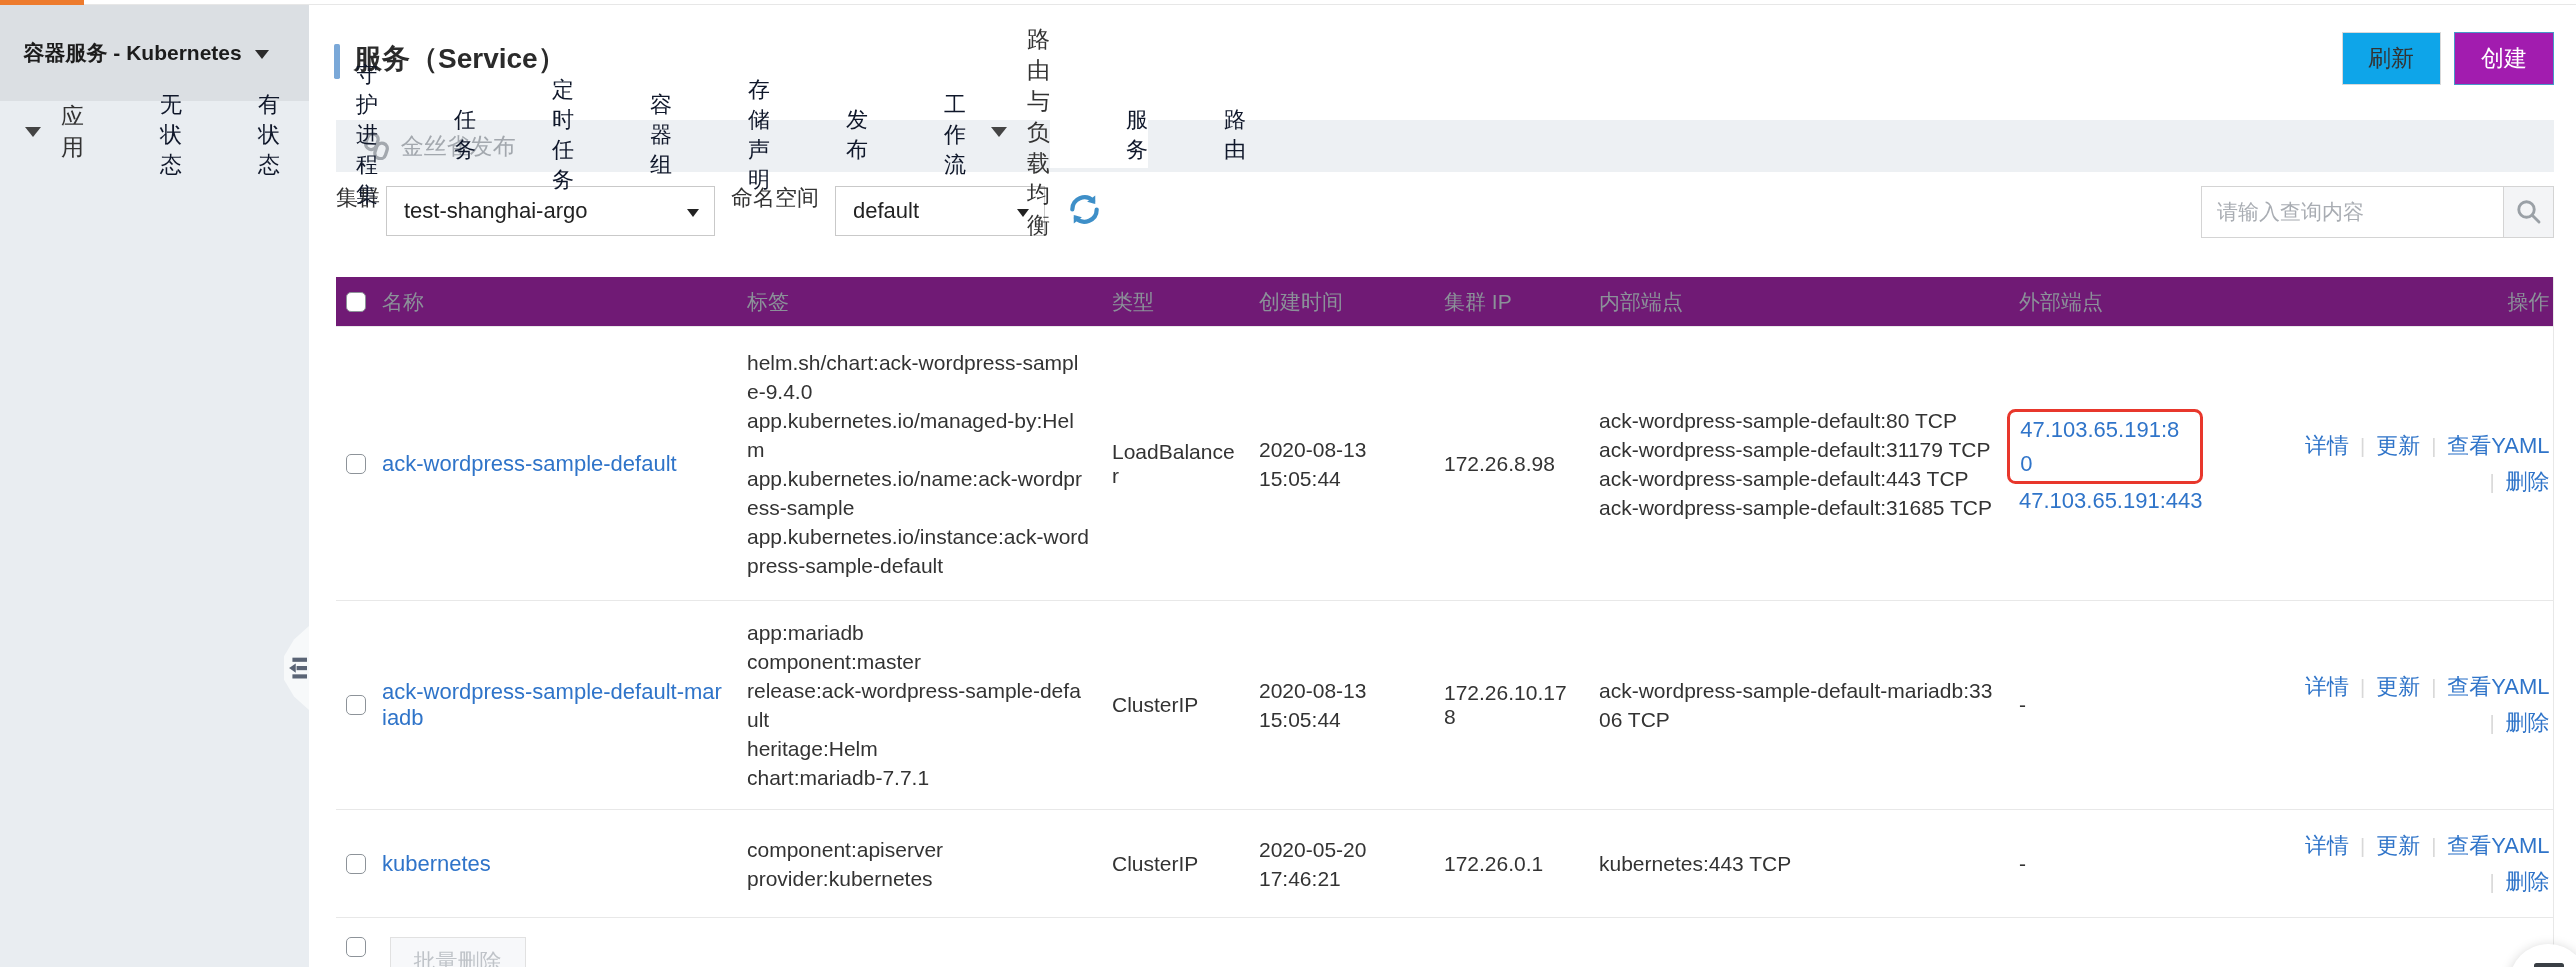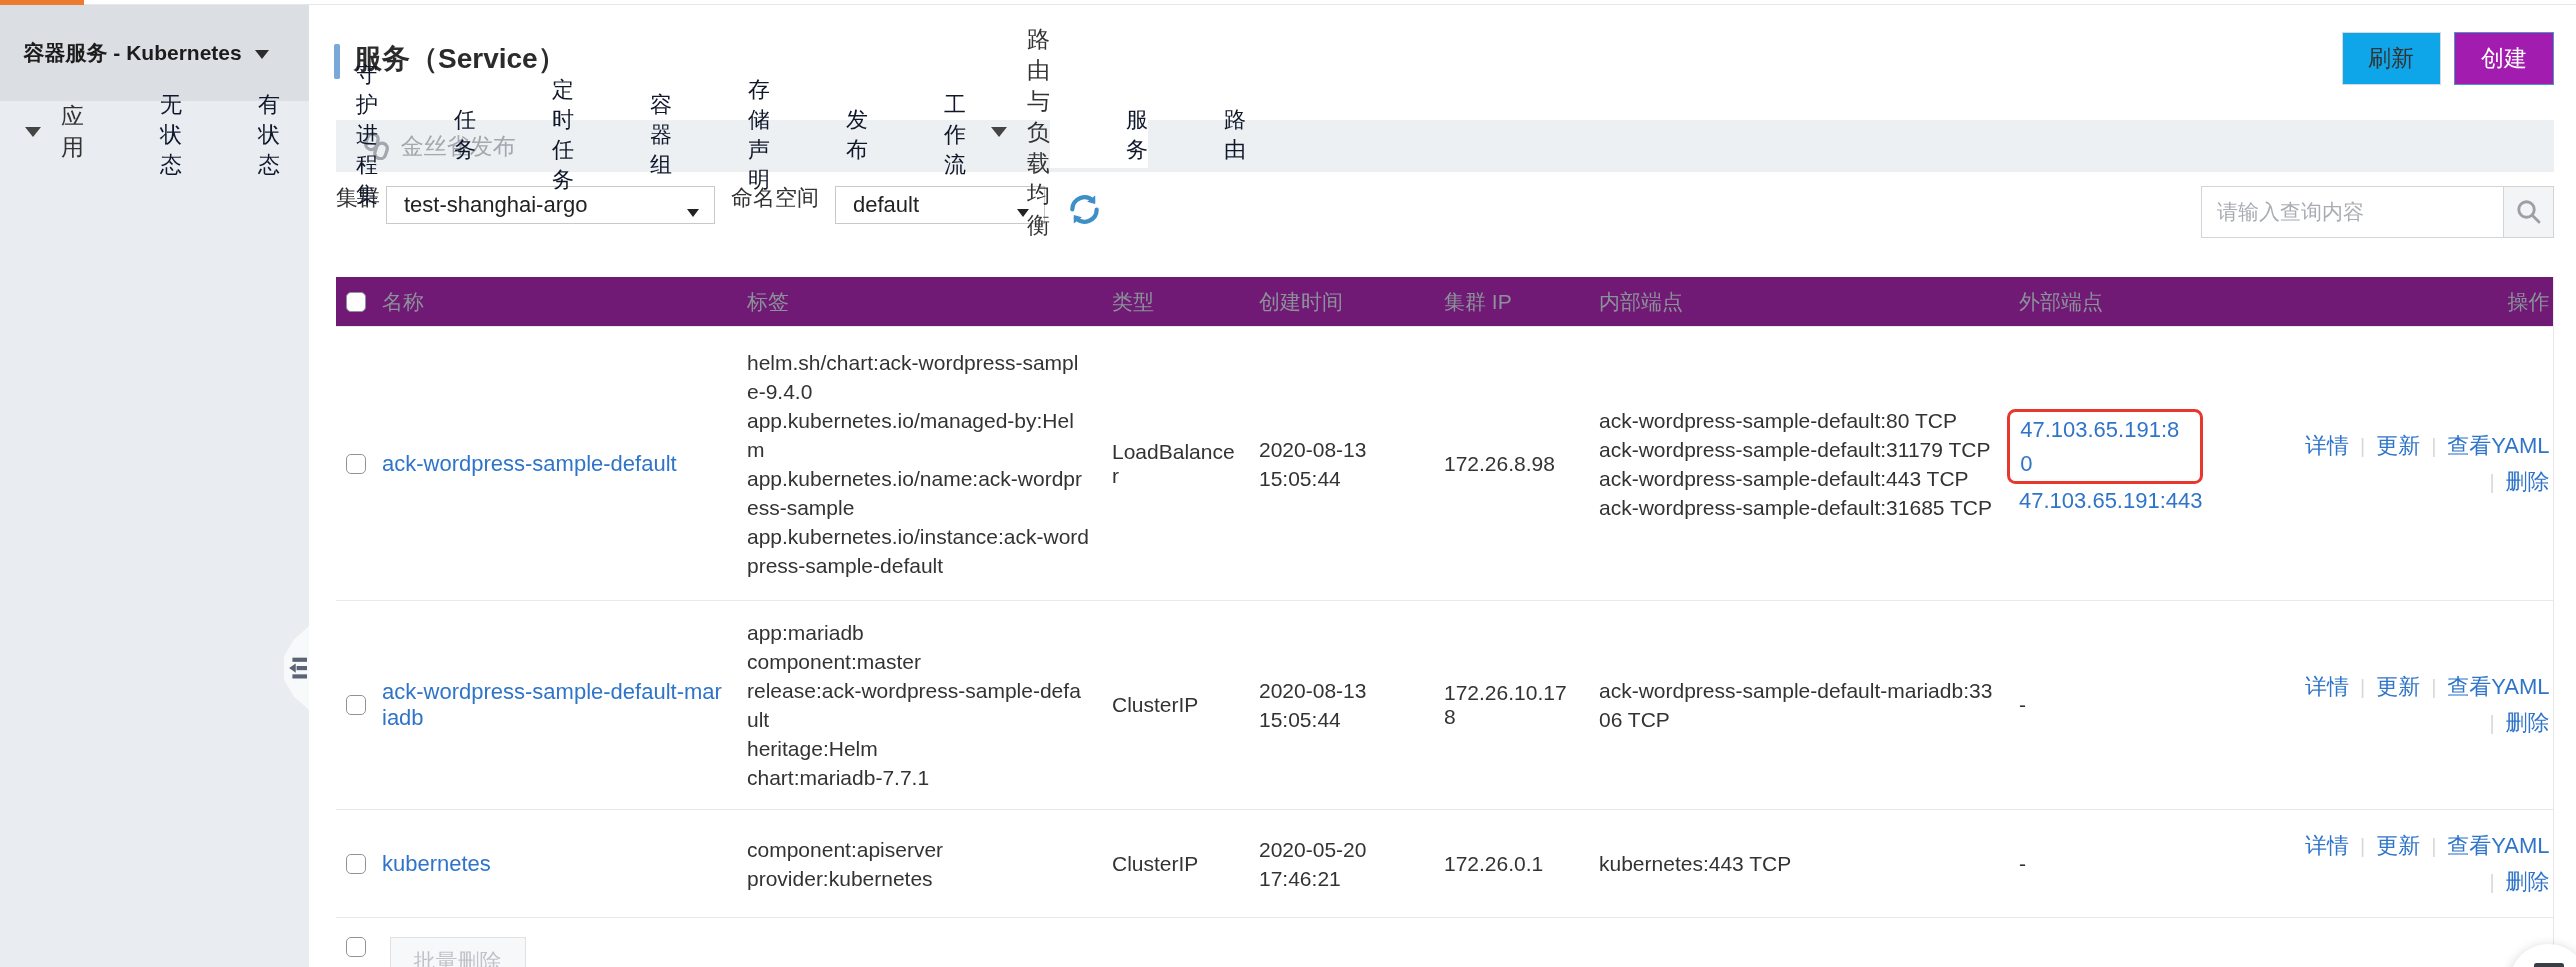--- a/index.html
+++ b/index.html
@@ -33,21 +33,21 @@
   .btn-refresh { width:99px; background:#0ea5e9; border:0.8px solid #d9d9d9; color:#333; }
   .btn-create { width:100px; background:#a21caf; border:0.8px solid #4898c8; color:#fff; }
 
   .banner { position:absolute; top:115px; left:27px; width:2218px; height:52px; background:#edf0f3; display:flex; align-items:center; padding-left:28px; color:#a3a8ae; font-size:23px; }
   .banner .chain { margin-right:11.8px; display:flex; }
 
   .filters { position:absolute; top:178px; left:27px; right:22px; height:55px; }
   .flabel { position:absolute; font-size:22px; color:#333; top:0; }
   .flabel.cluster { left:0; }
   .flabel.ns { left:395px; }
-  .select { position:absolute; top:2.5px; height:38px; background:#fff; border:0.8px solid #c9c9c9; display:flex; align-items:center; padding:0 17px; font-size:22px; color:#222; cursor:pointer; }
+  .select { position:absolute; top:2.5px; height:50px; background:#fff; border:0.8px solid #c9c9c9; display:flex; align-items:center; padding:0 17px; font-size:22px; color:#222; cursor:pointer; }
   .select .sel-caret { position:absolute; right:15px; top:22px; width:0; height:0; border-left:6.7px solid transparent; border-right:6.7px solid transparent; border-top:8.4px solid #222; }
   .select.cluster { left:50px; width:329px; }
   .select.ns { left:499px; width:210px; }
   .icon-refresh { position:absolute; left:729px; top:6.7px; cursor:pointer; }
   .searchbox { position:absolute; right:0; top:2.5px; width:353px; height:52px; display:flex; }
   .searchbox input { flex:1; border:0.8px solid #d4d4d4; border-right:none; font-size:21px; padding:0 15px; color:#333; outline:none; }
   .searchbox input::placeholder { color:#a9adb3; }
   .search-btn { width:77px; background:#f3f4f6; border:0.8px solid #d4d4d4; display:flex; align-items:center; justify-content:center; cursor:pointer; }
 
   

